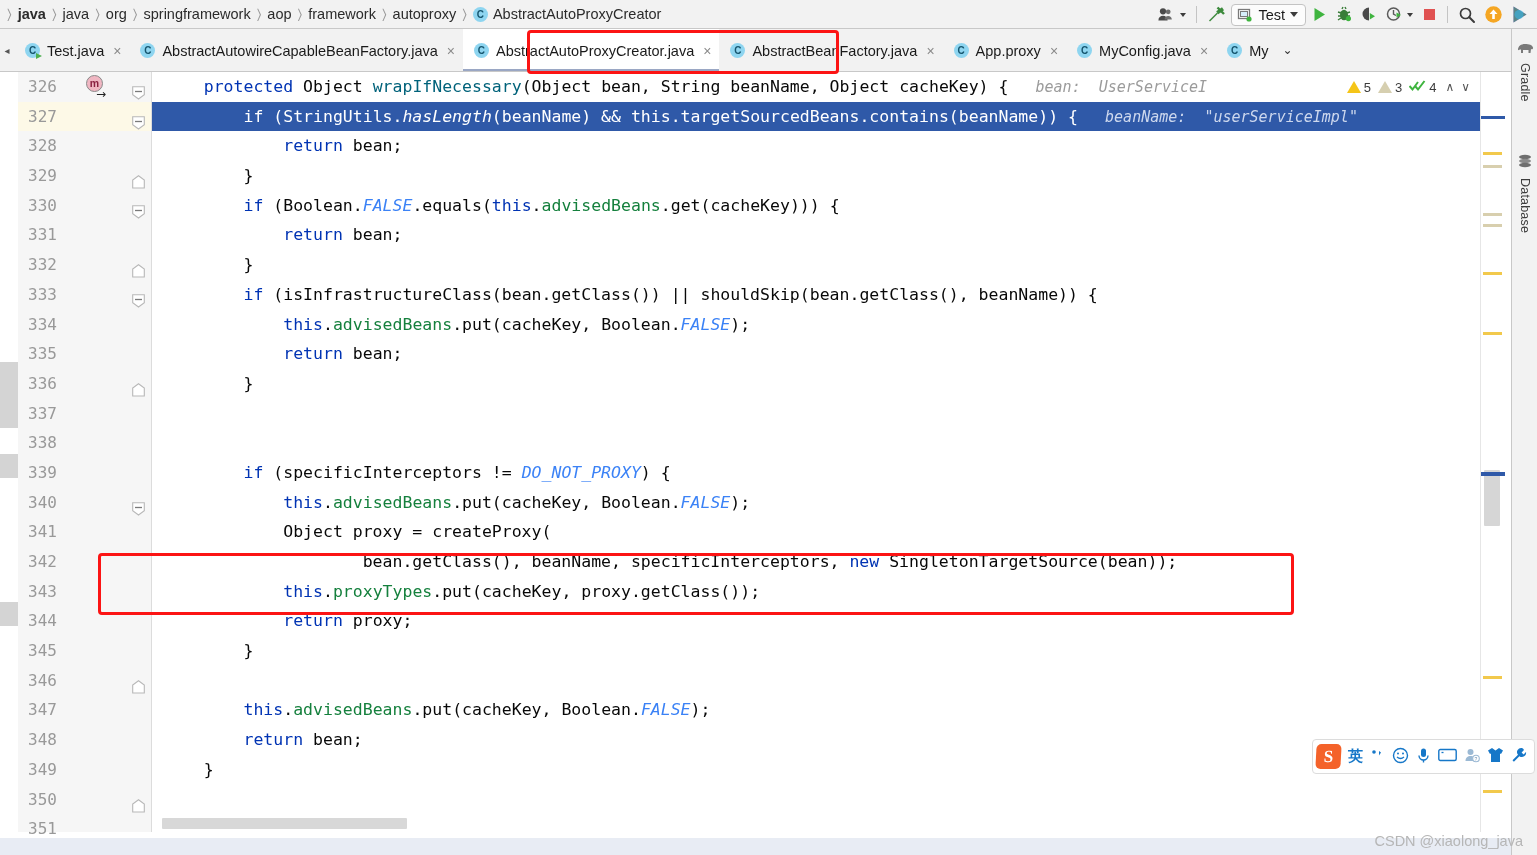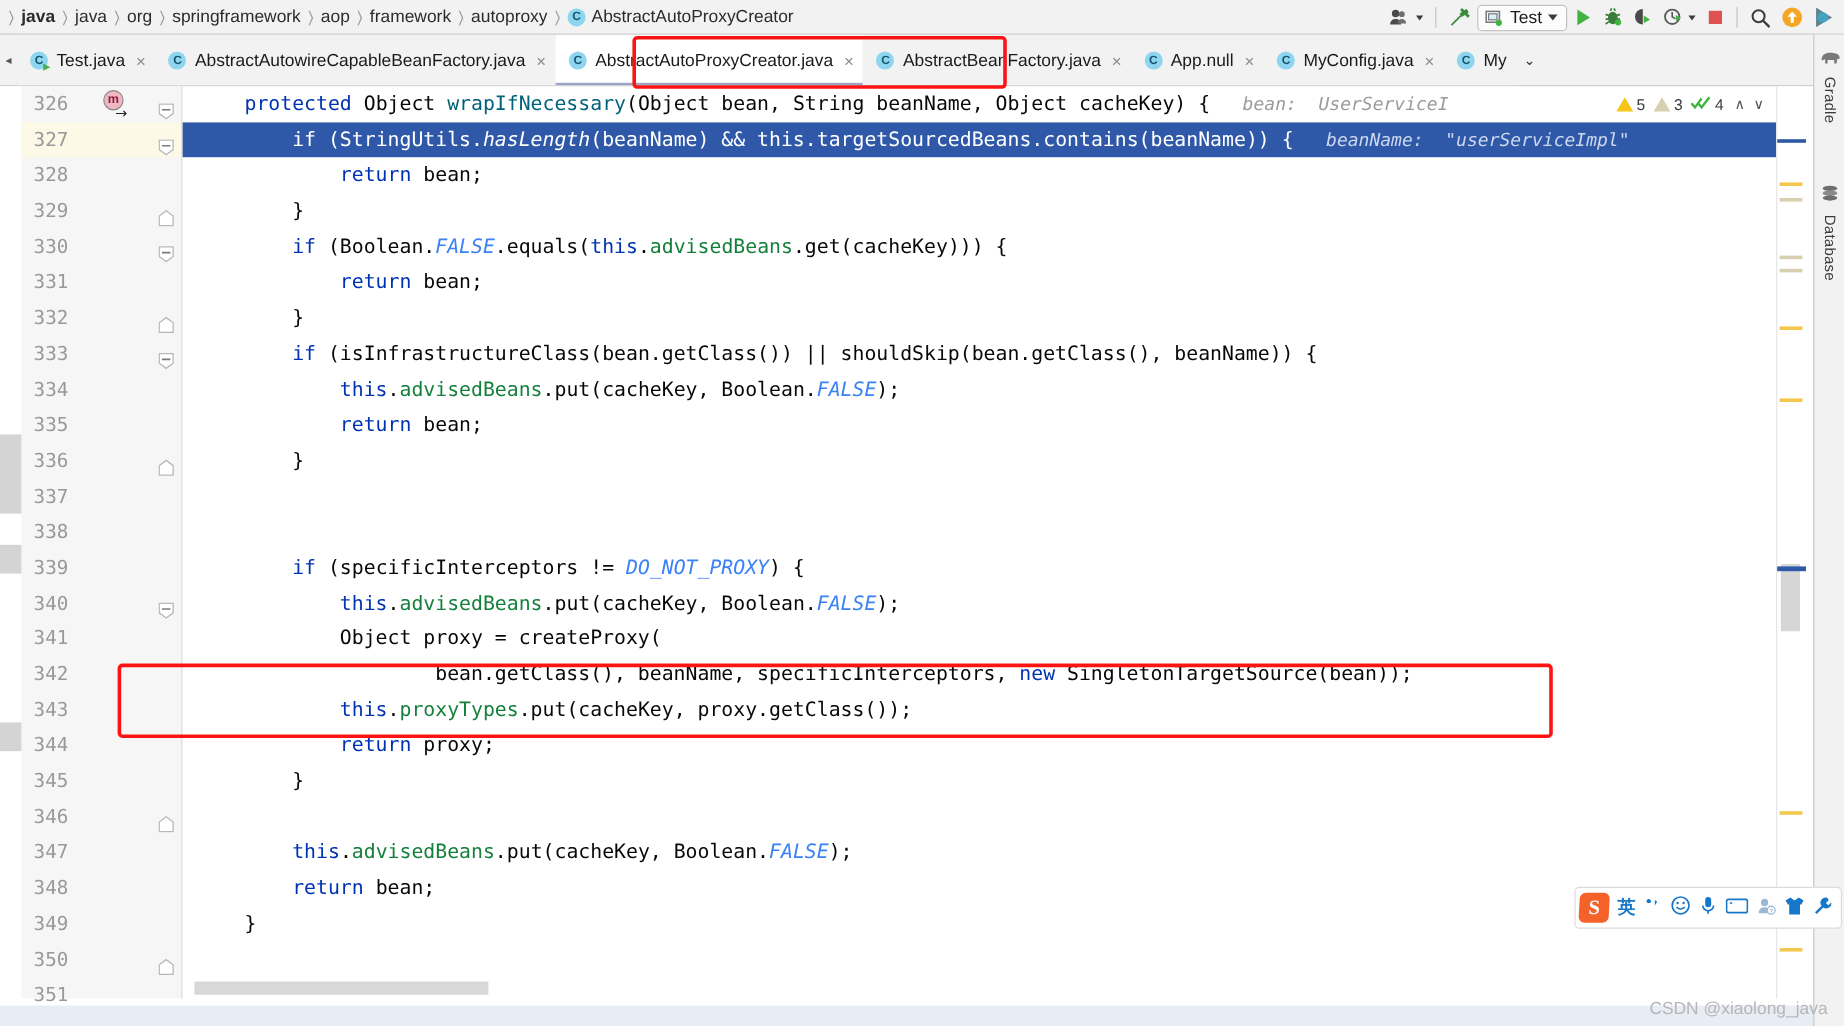--- a/index.html
+++ b/index.html
@@ -362,21 +362,21 @@
           <span>AbstractAutoProxyCreator.java</span>
           <span class="tab-x">×</span>
         </div>
         <div class="tab">
           <span class="tab-badge">C</span>
           <span>AbstractBeanFactory.java</span>
           <span class="tab-x">×</span>
         </div>
         <div class="tab">
           <span class="tab-badge">C</span>
-          <span>App.null</span>
+          <span>App.proxy</span>
           <span class="tab-x">×</span>
         </div>
         <div class="tab">
           <span class="tab-badge">C</span>
           <span>MyConfig.java</span>
           <span class="tab-x">×</span>
         </div>
         <div class="tab">
           <span class="tab-badge">C</span>
           <span>My</span>

